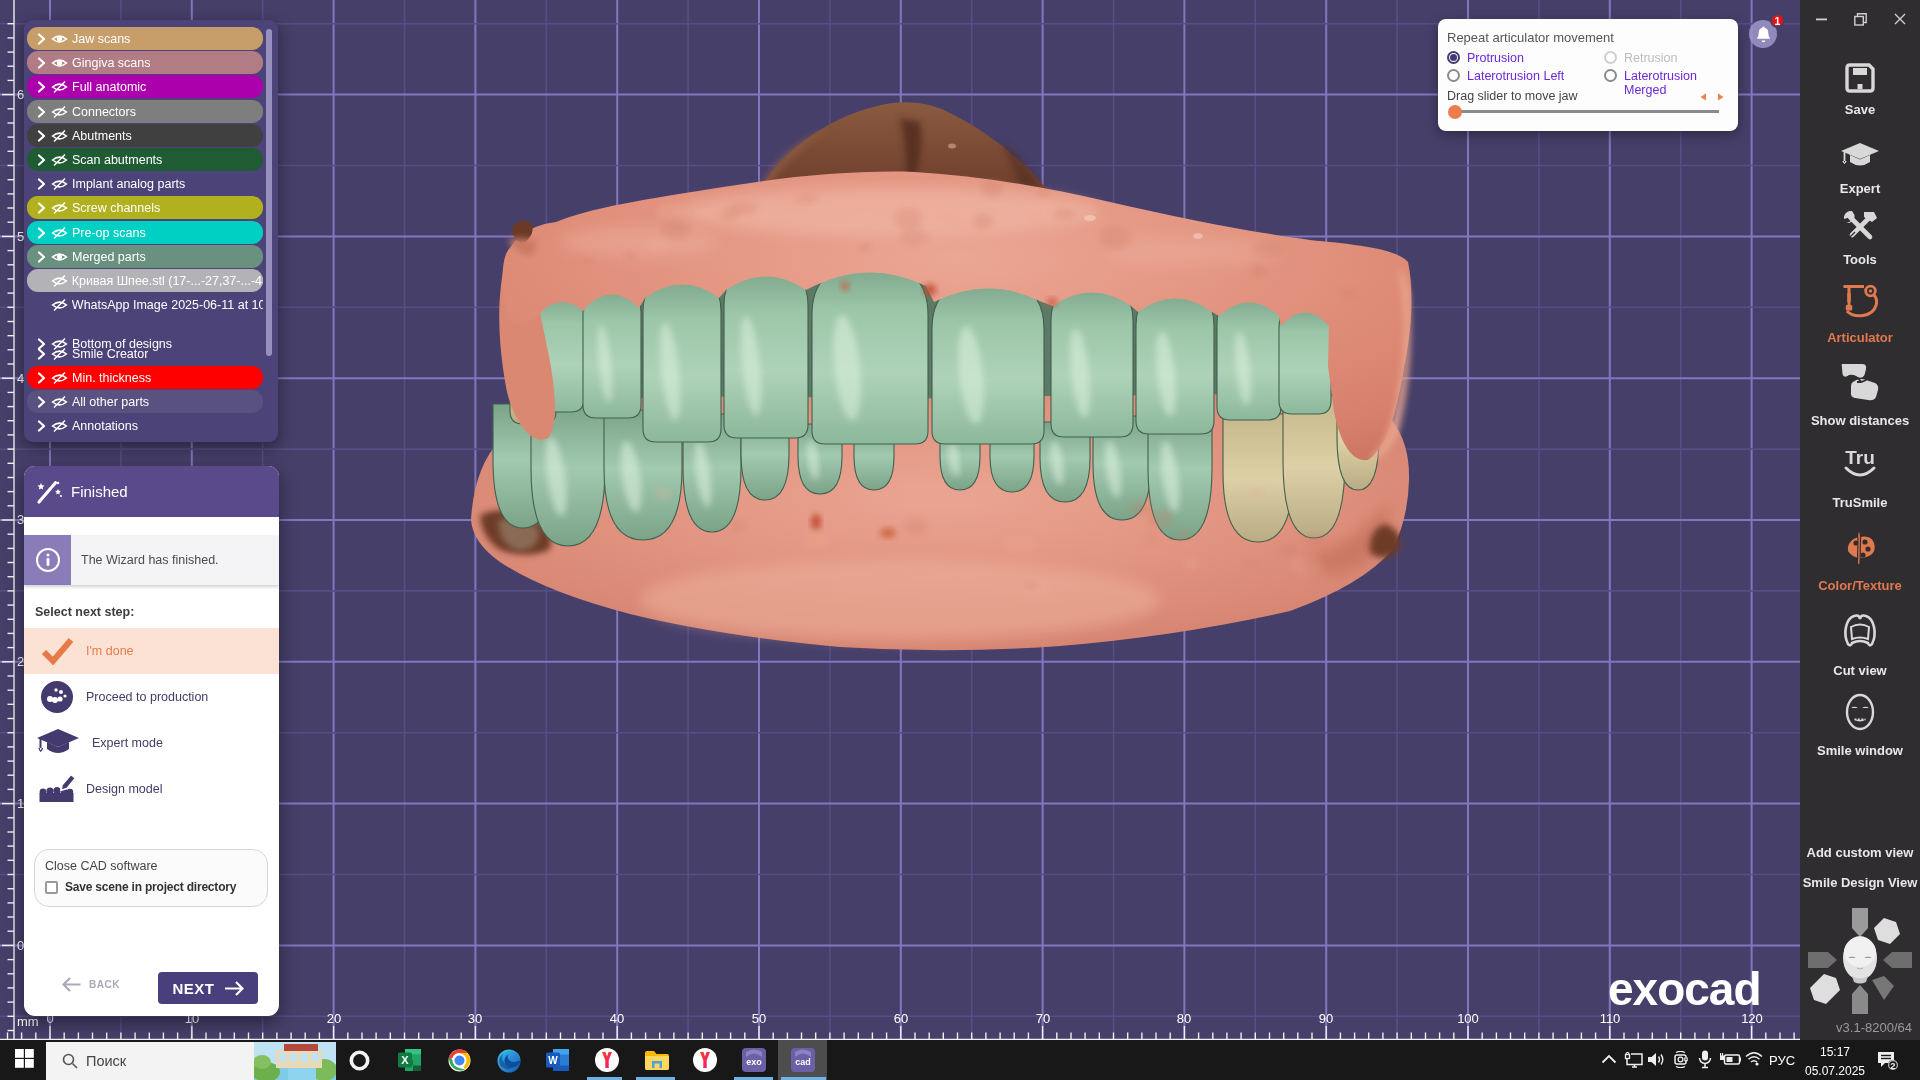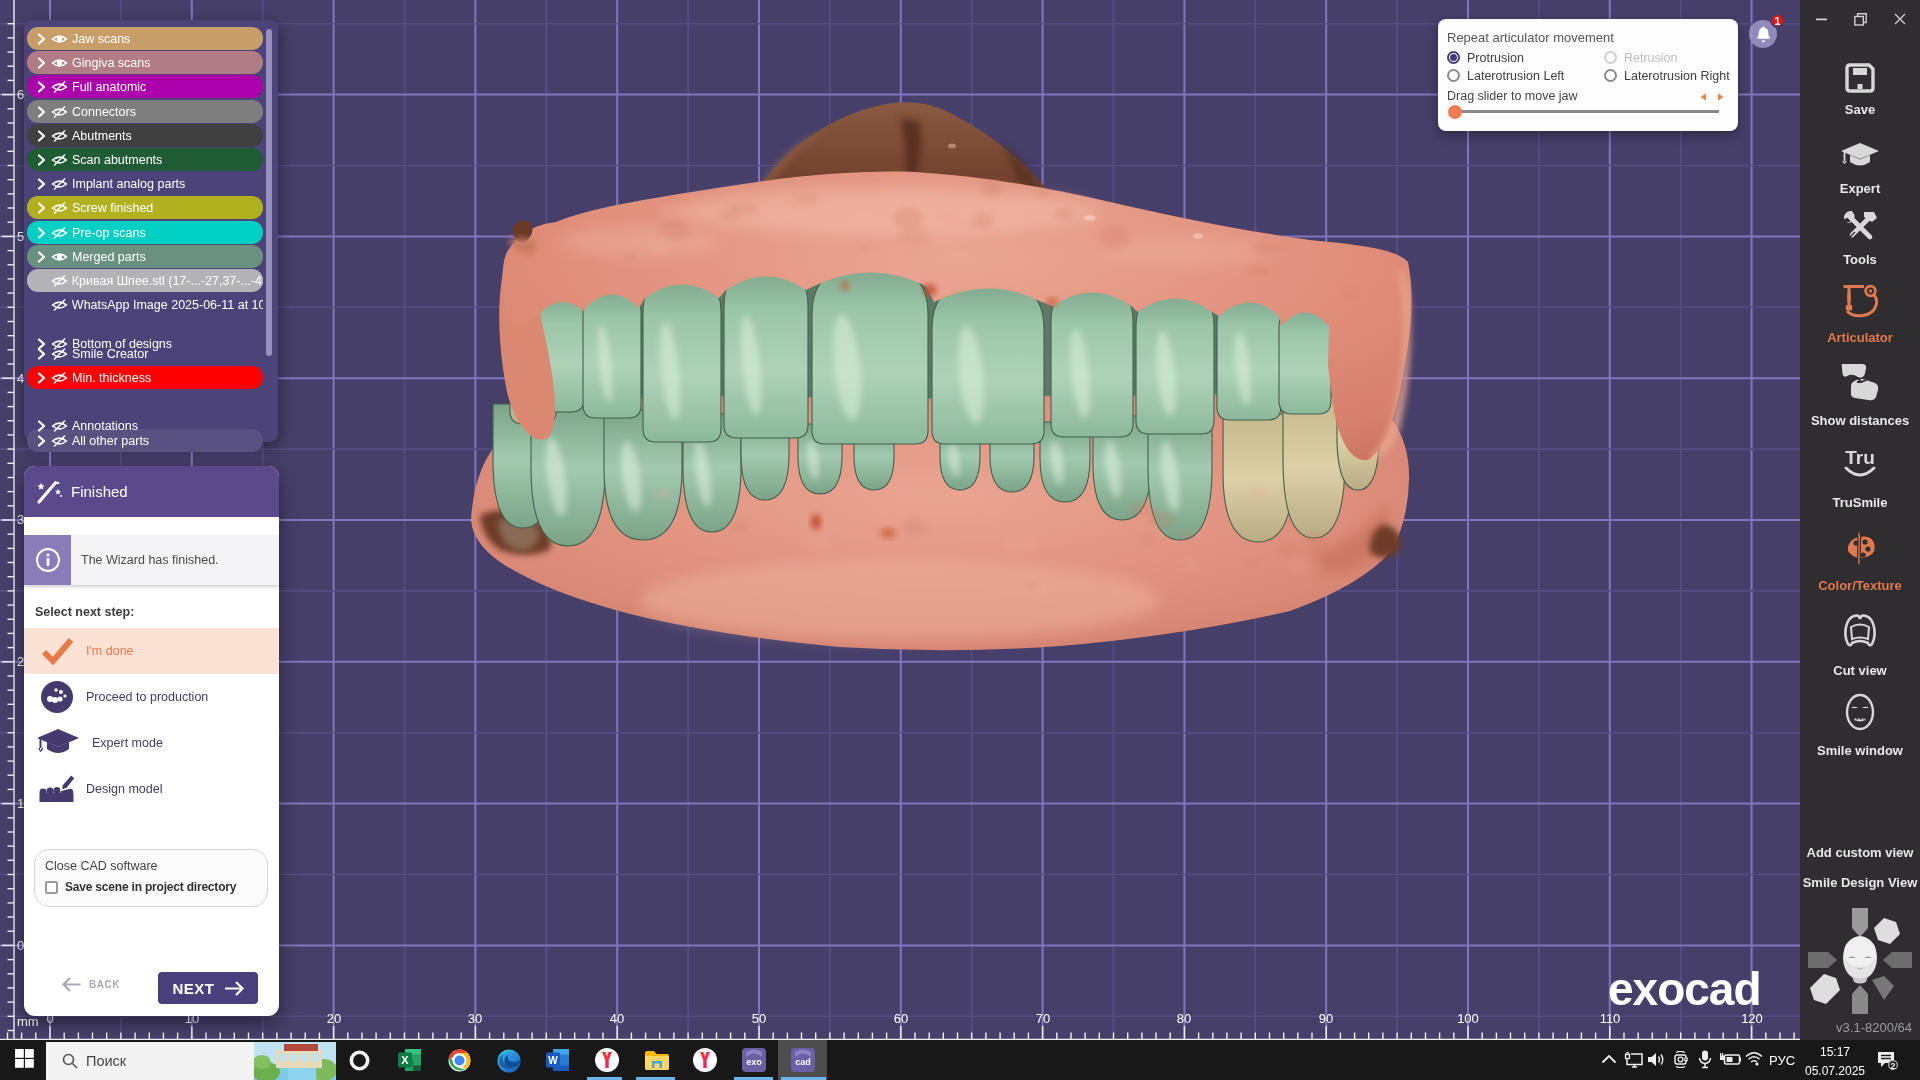--- a/index.html
+++ b/index.html
@@ -31,21 +31,21 @@
 .wnext{position:absolute;left:134px;top:506px;width:100px;height:32px;background:#4a3f7d;border-radius:4px;display:flex;align-items:center;justify-content:center;color:#fff;font-weight:bold;font-size:15px}
 .wnext span{margin-right:9px;letter-spacing:0.5px}
 
 .popup{position:absolute;left:1438px;top:19px;width:300px;height:112px;background:#fdfdfd;border-radius:8px;box-shadow:0 4px 12px rgba(0,0,0,.35);z-index:6}
 .ptitle{position:absolute;left:9px;top:11px;font-size:13px;color:#555}
 .prow{position:absolute;left:9px;width:285px;height:16px}
 .radio{position:absolute;left:0;top:1px;width:13px;height:13px;border:2px solid #8a8a8a;border-radius:50%;background:#fff}
 .radio.sel{border-color:#423a75}
 .radio.sel::after{content:"";position:absolute;left:1px;top:1px;width:7px;height:7px;border-radius:50%;background:#423a75}
 .radio.dis{border-color:#cfcfcf}
-.plab{position:absolute;left:20px;top:1px;font-size:12.5px;color:#404040}
+.plab{position:absolute;left:20px;top:1px;font-size:12.5px;color:#6d28d9}
 .plab.dis{color:#bdbdbd}
 .pdrag{position:absolute;left:9px;top:70px;font-size:12.5px;color:#444}
 .parr{position:absolute;right:13px;top:73px}
 .ptrack{position:absolute;left:17px;top:91px;width:264px;height:2.5px;background:#8a8a8a}
 .pknob{position:absolute;left:10px;top:85.5px;width:14px;height:14px;border-radius:50%;background:#ed7d4e}
 .bell{position:absolute;left:1749px;top:20px;width:28px;height:28px;border-radius:50%;background:rgba(158,150,200,0.85);z-index:6;display:flex;align-items:center;justify-content:center}
 .badge{position:absolute;left:1770px;top:13px;width:15px;height:15px;border-radius:50%;background:#e81212;border:2px solid #463f6a;z-index:7;color:#fff;font-size:10.5px;font-weight:bold;display:flex;align-items:center;justify-content:center}
 
 #sidebar{position:absolute;left:1800px;top:0;width:120px;height:1040px;background:#2f2d30;z-index:8}
 .winctl svg{position:absolute;top:13px}
@@ -572,21 +572,21 @@
 </div>
 <div class="lrow" style="top:176px;background:#b1b11f;">
 <svg width="9" height="12" viewBox="0 0 9 12" style="margin-left:10px;flex:0 0 9px">
             <path d="M2 1.5 L7 6 L2 10.5" fill="none" stroke="#fff" stroke-width="2.2" stroke-linecap="round" stroke-linejoin="round"></path>
           </svg>
 <div style="width:5px"></div>
 <svg width="17" height="16" viewBox="0 0 17 16" style="flex:0 0 17px">
             <path d="M1.5 8 Q 8.5 2.2 15.5 8 Q 8.5 13.8 1.5 8 Z" fill="none" stroke="#fff" stroke-width="1.5"></path>
             <line x1="3" y1="13.5" x2="14" y2="2.5" stroke="#fff" stroke-width="1.5"></line>
           </svg>
-<div class="ltxt">Screw finished</div>
+<div class="ltxt">Screw channels</div>
 </div>
 <div class="lrow" style="top:201px;background:#00cfc3;">
 <svg width="9" height="12" viewBox="0 0 9 12" style="margin-left:10px;flex:0 0 9px">
             <path d="M2 1.5 L7 6 L2 10.5" fill="none" stroke="#fff" stroke-width="2.2" stroke-linecap="round" stroke-linejoin="round"></path>
           </svg>
 <div style="width:5px"></div>
 <svg width="17" height="16" viewBox="0 0 17 16" style="flex:0 0 17px">
             <path d="M1.5 8 Q 8.5 2.2 15.5 8 Q 8.5 13.8 1.5 8 Z" fill="none" stroke="#fff" stroke-width="1.5"></path>
             <line x1="3" y1="13.5" x2="14" y2="2.5" stroke="#fff" stroke-width="1.5"></line>
           </svg>
@@ -647,21 +647,21 @@
 <svg width="9" height="12" viewBox="0 0 9 12" style="margin-left:10px;flex:0 0 9px">
             <path d="M2 1.5 L7 6 L2 10.5" fill="none" stroke="#fff" stroke-width="2.2" stroke-linecap="round" stroke-linejoin="round"></path>
           </svg>
 <div style="width:5px"></div>
 <svg width="17" height="16" viewBox="0 0 17 16" style="flex:0 0 17px">
             <path d="M1.5 8 Q 8.5 2.2 15.5 8 Q 8.5 13.8 1.5 8 Z" fill="none" stroke="#fff" stroke-width="1.5"></path>
             <line x1="3" y1="13.5" x2="14" y2="2.5" stroke="#fff" stroke-width="1.5"></line>
           </svg>
 <div class="ltxt">Min. thickness</div>
 </div>
-<div class="lrow" style="top:370px;background:#59517f;margin-top:39px;">
+<div class="lrow" style="top:370px;background:#59517f;">
 <svg width="9" height="12" viewBox="0 0 9 12" style="margin-left:10px;flex:0 0 9px">
             <path d="M2 1.5 L7 6 L2 10.5" fill="none" stroke="#fff" stroke-width="2.2" stroke-linecap="round" stroke-linejoin="round"></path>
           </svg>
 <div style="width:5px"></div>
 <svg width="17" height="16" viewBox="0 0 17 16" style="flex:0 0 17px">
             <path d="M1.5 8 Q 8.5 2.2 15.5 8 Q 8.5 13.8 1.5 8 Z" fill="none" stroke="#fff" stroke-width="1.5"></path>
             <line x1="3" y1="13.5" x2="14" y2="2.5" stroke="#fff" stroke-width="1.5"></line>
           </svg>
 <div class="ltxt">All other parts</div>
 </div>
@@ -768,21 +768,21 @@
 <div class="prow" style="top:31px">
 <span class="radio sel"></span>
           <span class="plab">Protrusion</span>
 <span class="radio dis" style="left:157px"></span>
           <span class="plab dis" style="left:177px">Retrusion</span>
 </div>
 <div class="prow" style="top:49px">
 <span class="radio"></span>
           <span class="plab">Laterotrusion Left</span>
 <span class="radio" style="left:157px"></span>
-          <span class="plab" style="left:177px">Laterotrusion Right</span>
+          <span class="plab" style="left:177px">Laterotrusion Merged</span>
 </div>
 <div class="pdrag">Drag slider to move jaw</div>
 <svg class="parr" width="26" height="10" viewBox="0 0 26 10">
           <path d="M7 1.5 L1.5 5 L7 8.5 Z" fill="#e8824e"></path>
           <path d="M19 1.5 L24.5 5 L19 8.5 Z" fill="#e8824e"></path>
         </svg>
 <div class="ptrack"></div>
 <div class="pknob"></div>
 </div>
 <div class="bell">

